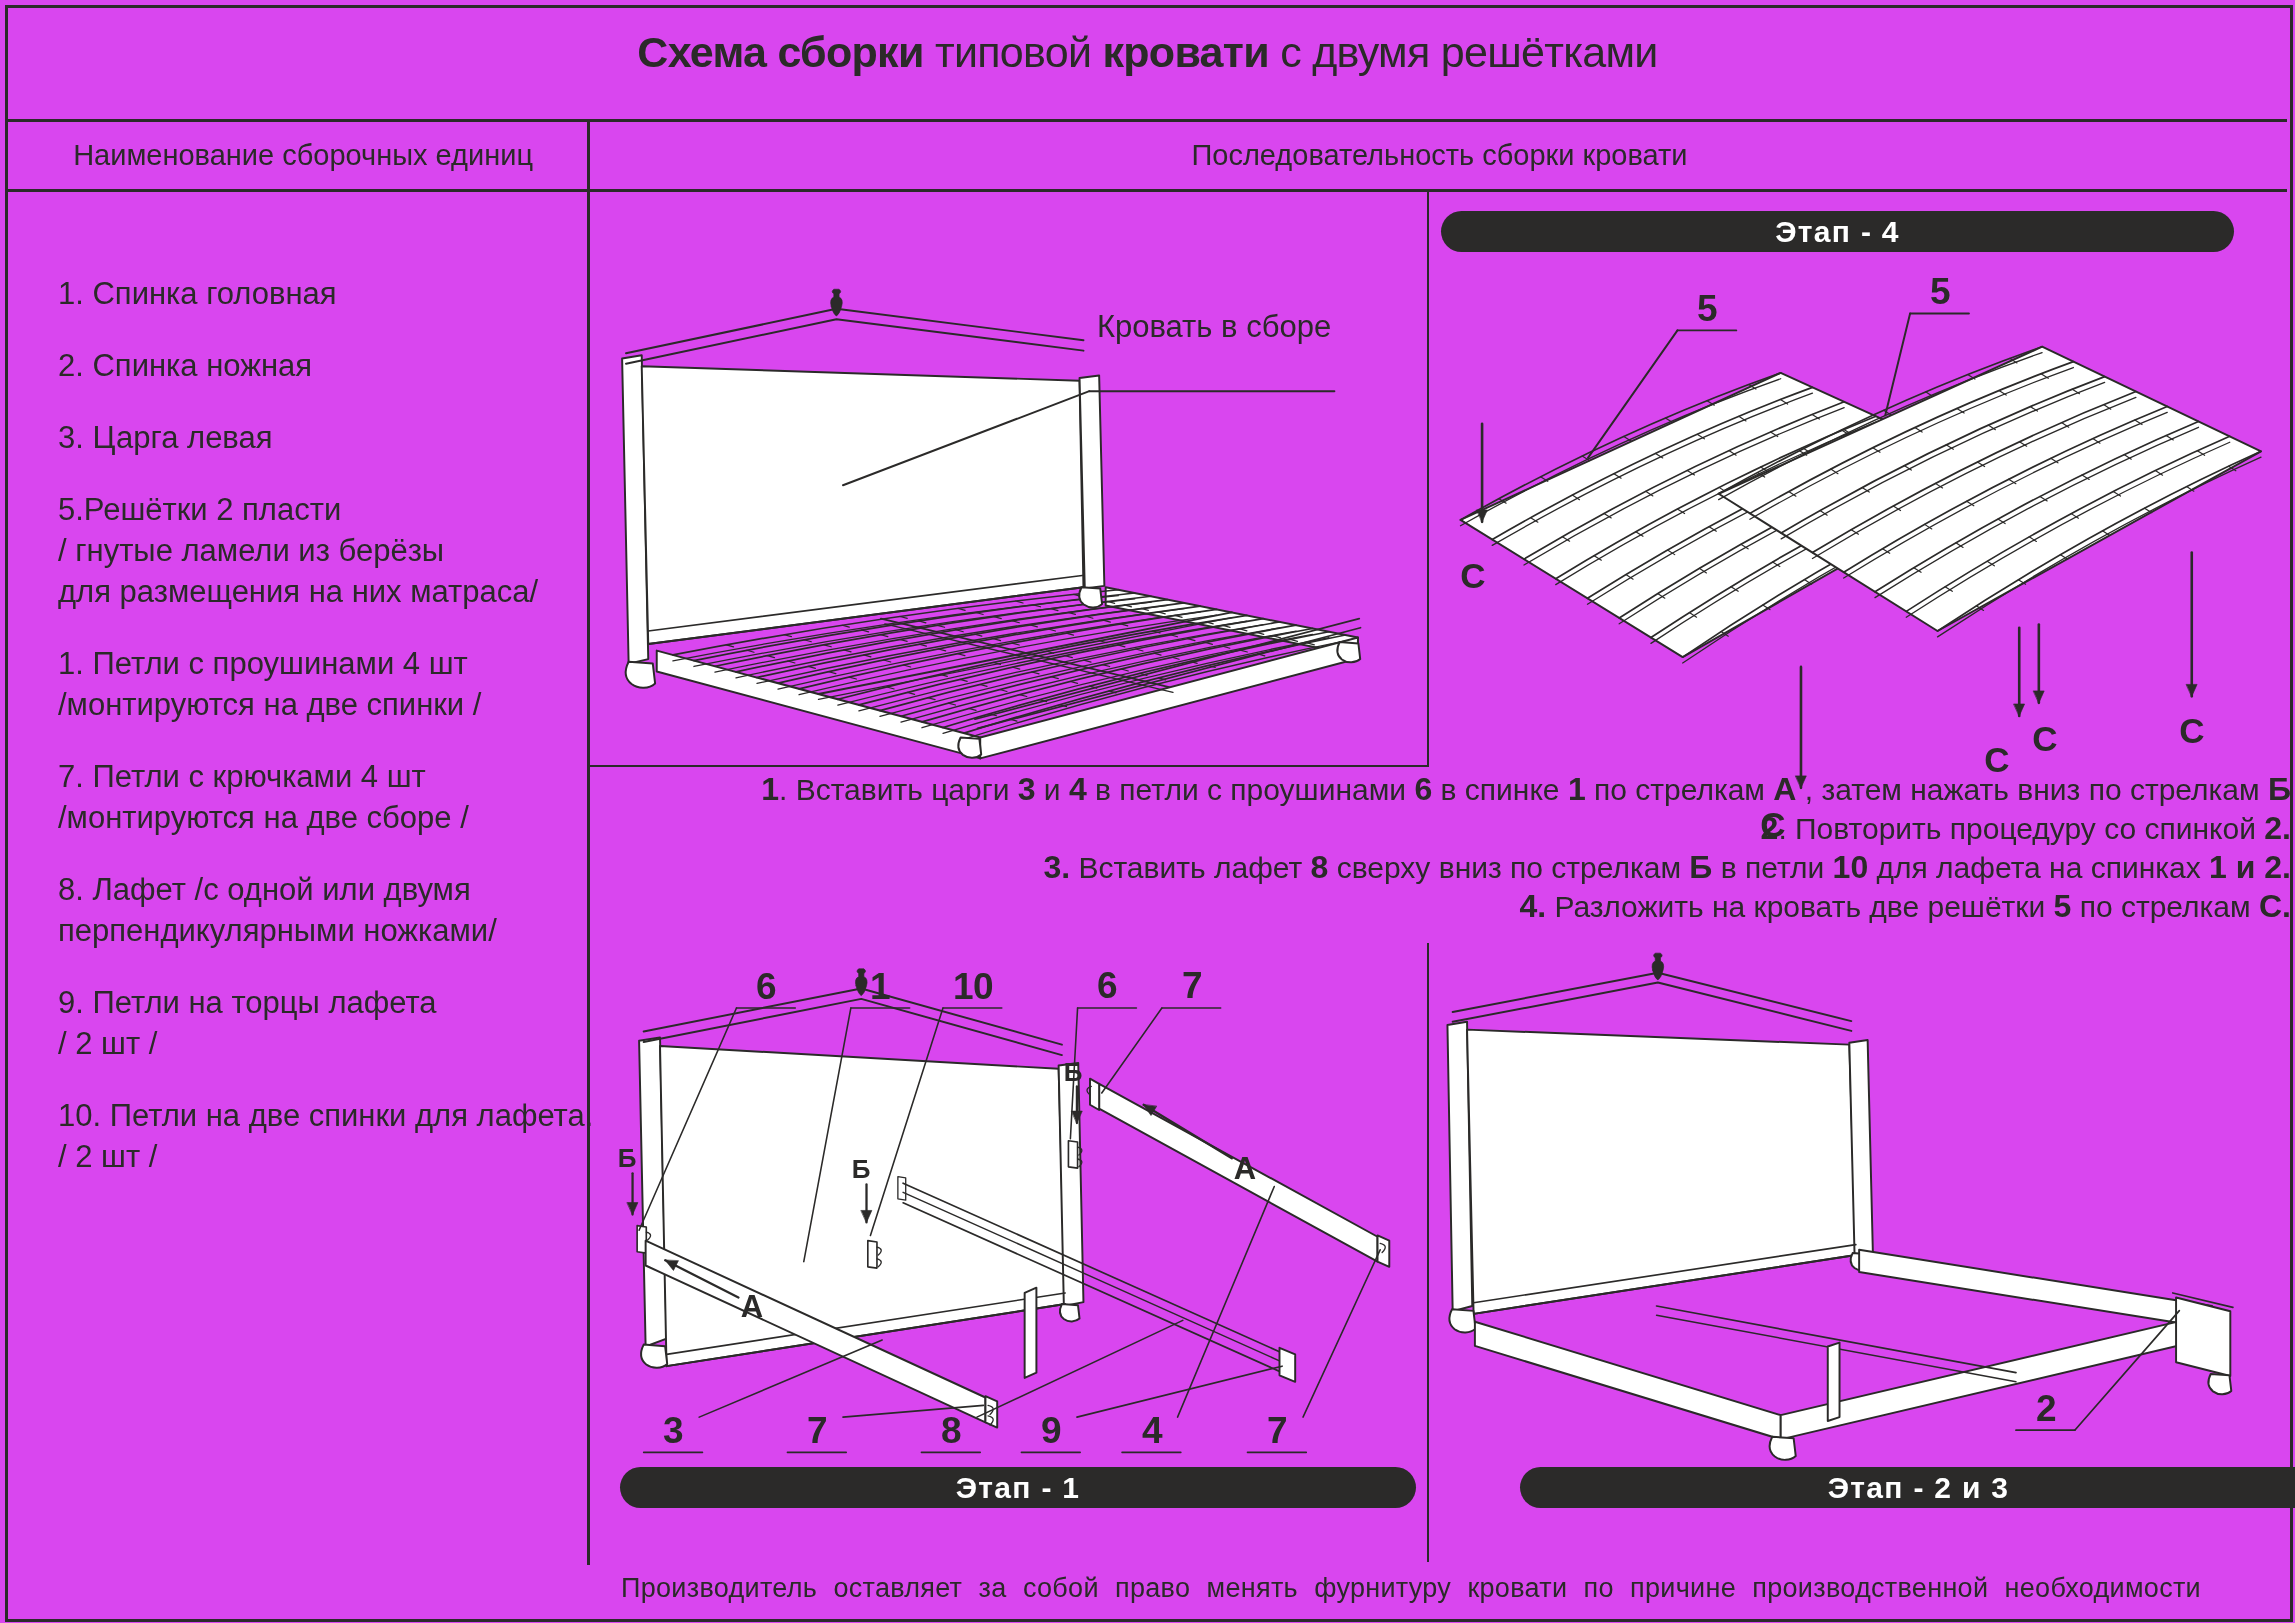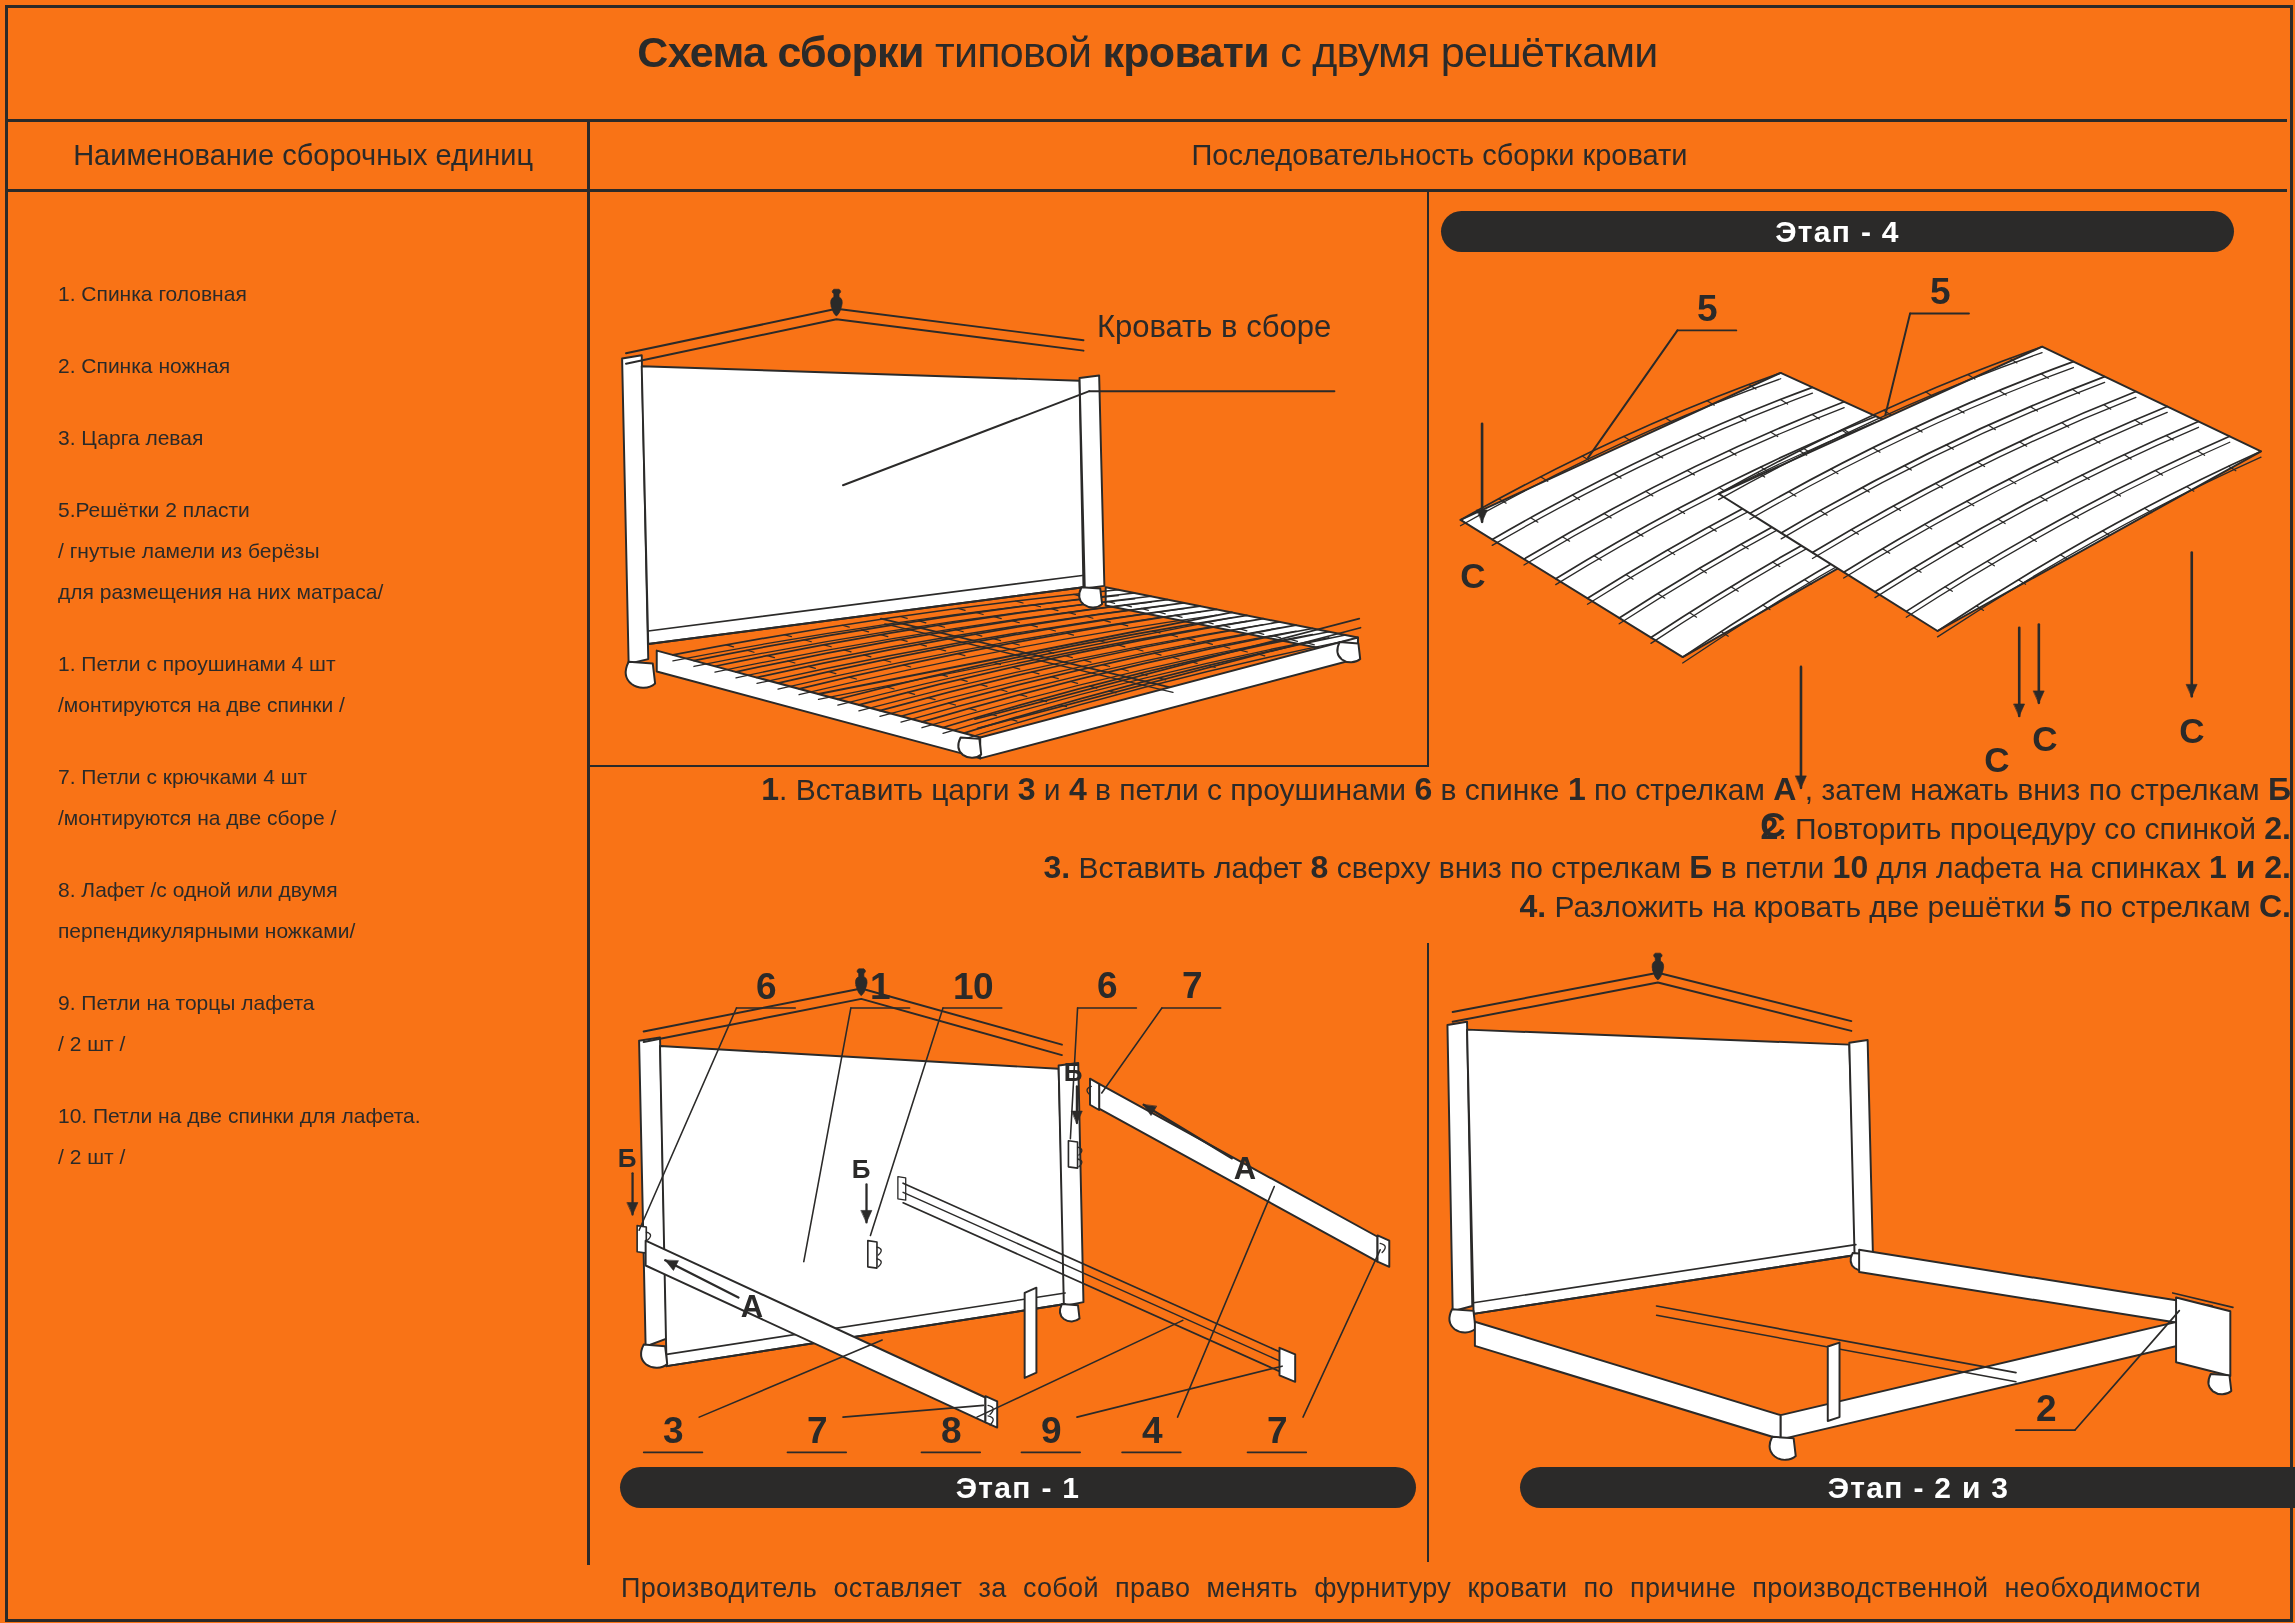--- a/index.html
+++ b/index.html
@@ -1,23 +1,23 @@
 <!DOCTYPE html>
 <html style="font-size:10.5px"><head>
 <meta charset="utf-8">
 <style>
   html,body{margin:0;padding:0;background:#e8e8e8;}
-  .page{position:relative;width:2295px;height:1624px;background:#f97316;
+  .page{position:relative;width:2295px;height:1624px;background:#d946ef;
         font-family:"Liberation Sans",sans-serif;color:#2b2a29;overflow:hidden;}
   .hline,.vline{position:absolute;background:#2b2a29;}
   .outer{position:absolute;left:5.2px;top:5.2px;width:2282px;height:1611px;border:3.3px solid #2b2a29;}
   .title{position:absolute;left:0;top:27.5px;width:100%;text-align:center;font-size:43px;letter-spacing:-0.7px;white-space:nowrap;}
   .title .b{font-weight:700;}
   .hdr{position:absolute;font-size:29px;text-align:center;}
-  .parts{position:absolute;left:58px;top:273px;width:531px;font-size:21px;}
+  .parts{position:absolute;left:58px;top:273px;width:531px;font-size:31px;}
   .part-item{margin-bottom:31px;}
   .part-line{line-height:41px;white-space:nowrap;}
   .instr{position:absolute;left:614px;top:770px;width:1677px;font-size:30px;text-align:right;}
   .instr-line{line-height:39px;white-space:nowrap;}
   .instr-line b{font-weight:700;font-size:32px;}
   .banner{position:absolute;background:#2b2a29;border-radius:21px;display:flex;align-items:center;justify-content:center;
           color:#fff;font-weight:700;font-size:30px;letter-spacing:1.3px;white-space:nowrap;}
   .footer{position:absolute;left:621px;top:1561px;font-size:27px;letter-spacing:0.3px;word-spacing:8.5px;white-space:nowrap;margin-top:12px;}
   .art{position:absolute;left:0;top:0;width:2295px;height:1624px;}
   .lab{position:absolute;transform:translate(-50%,-50%);white-space:nowrap;}

